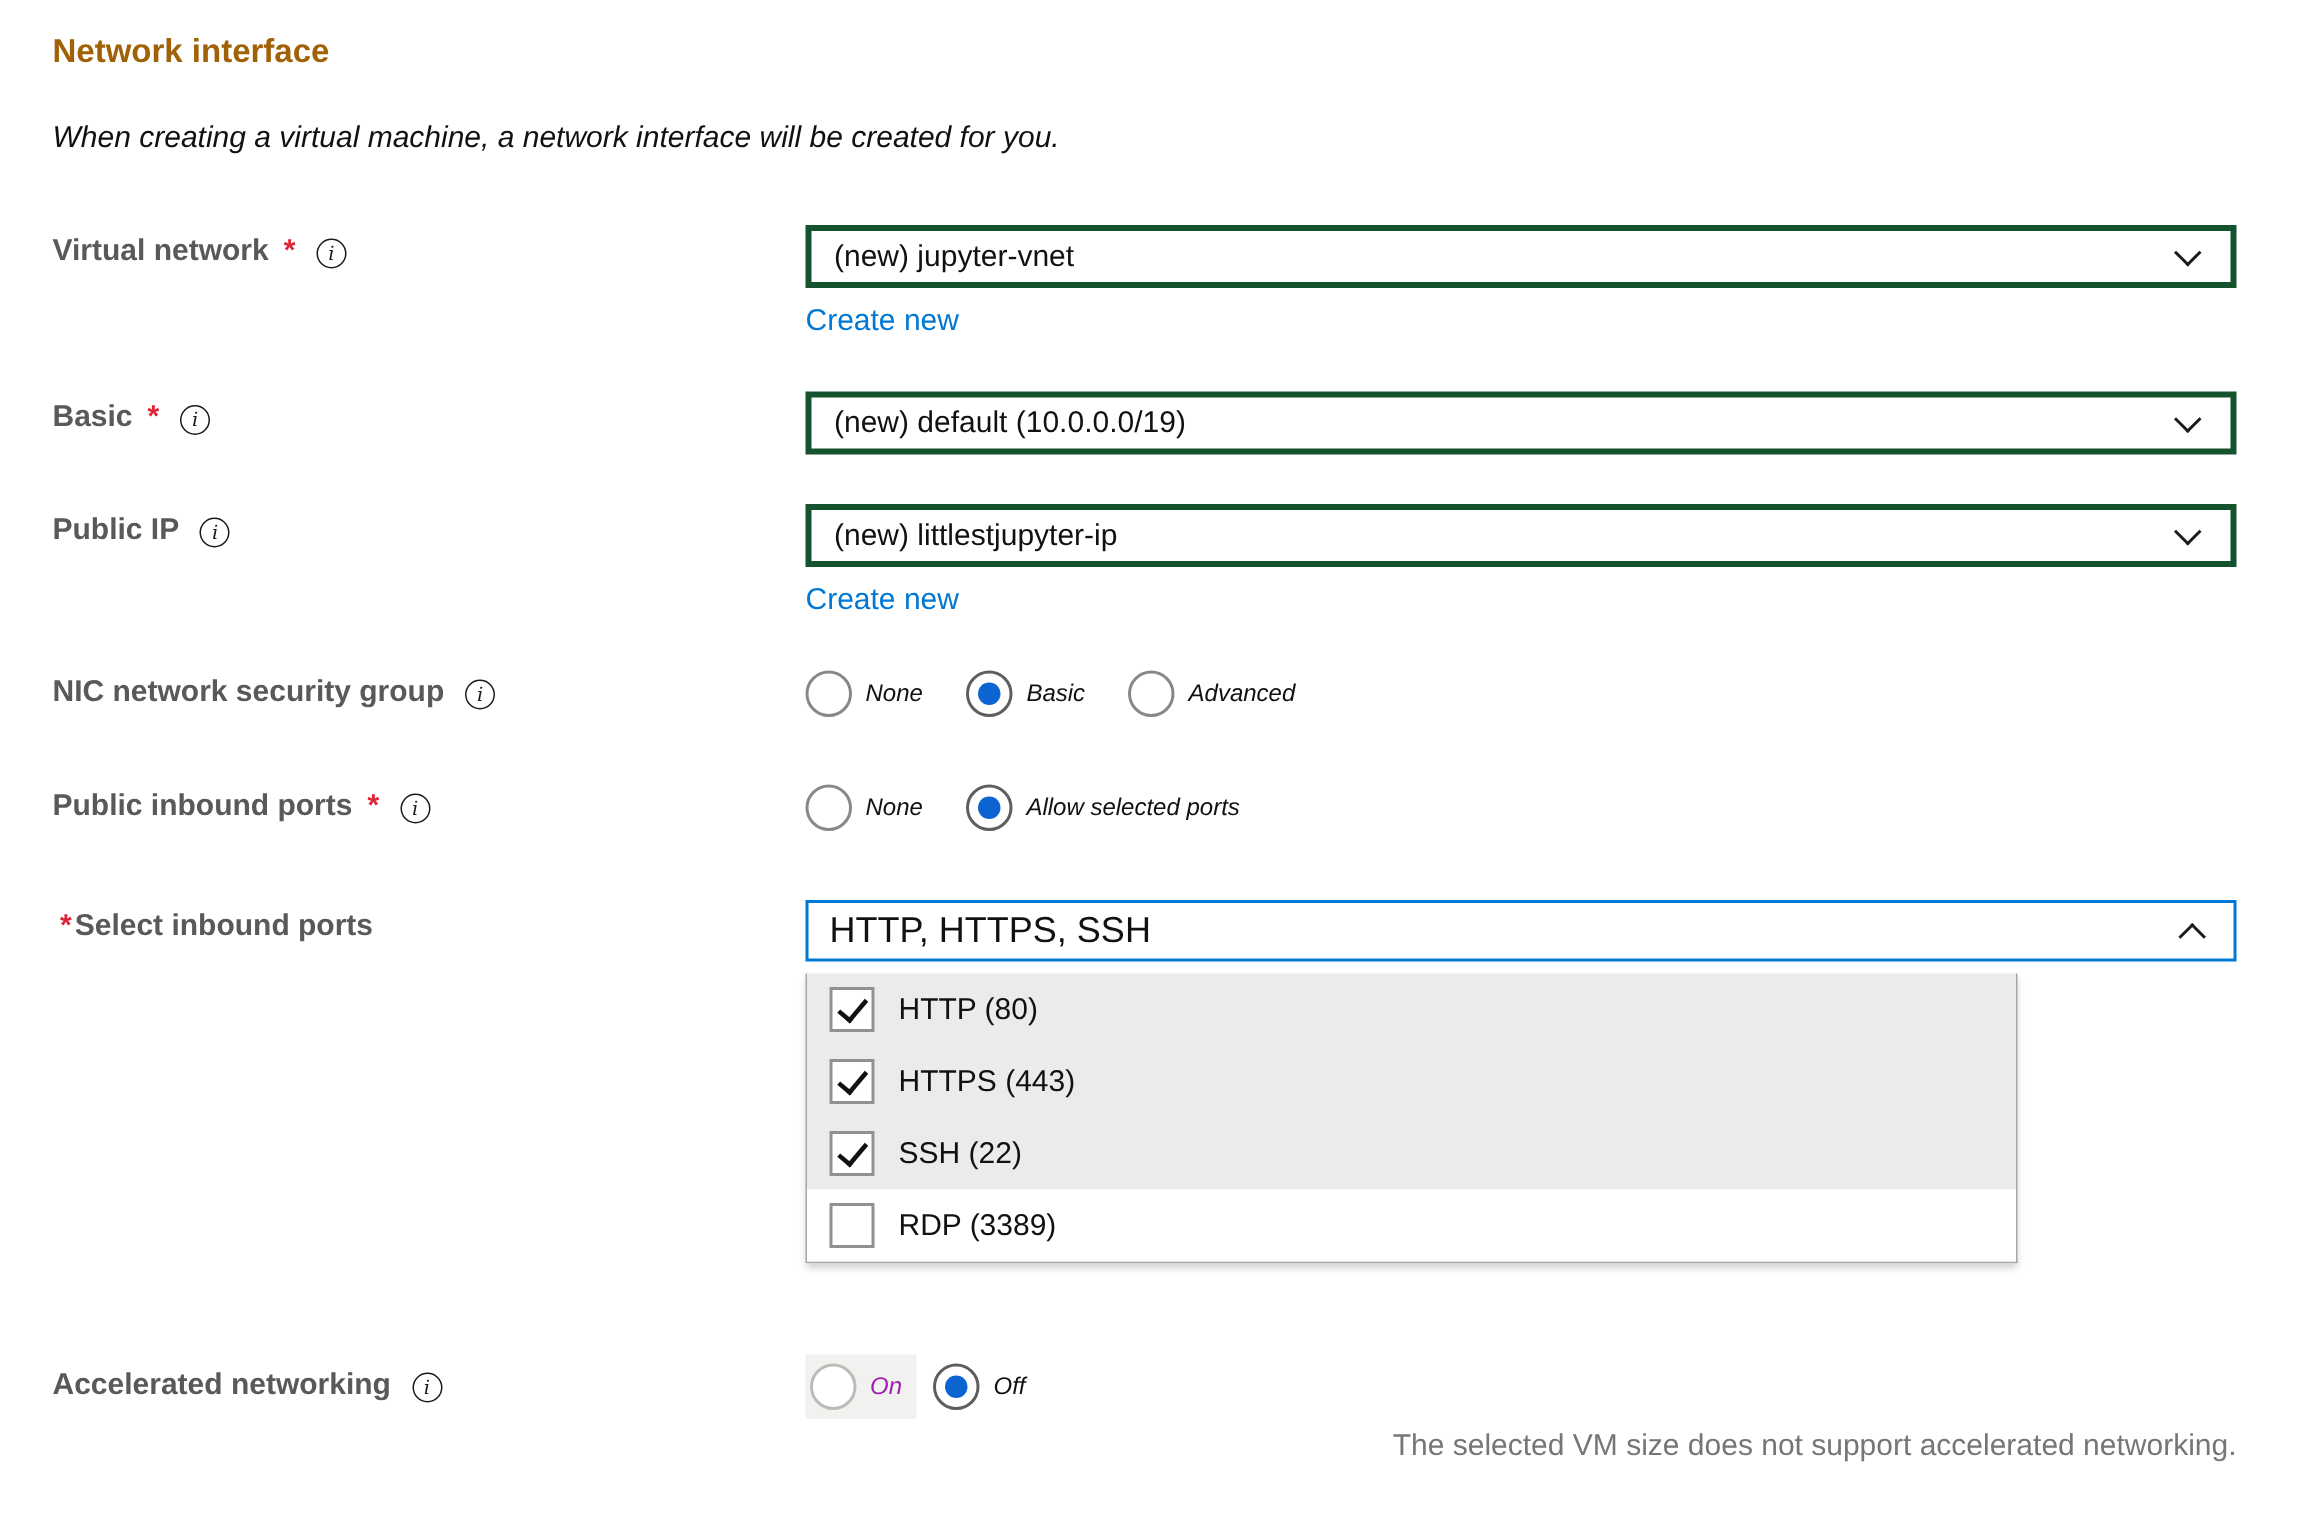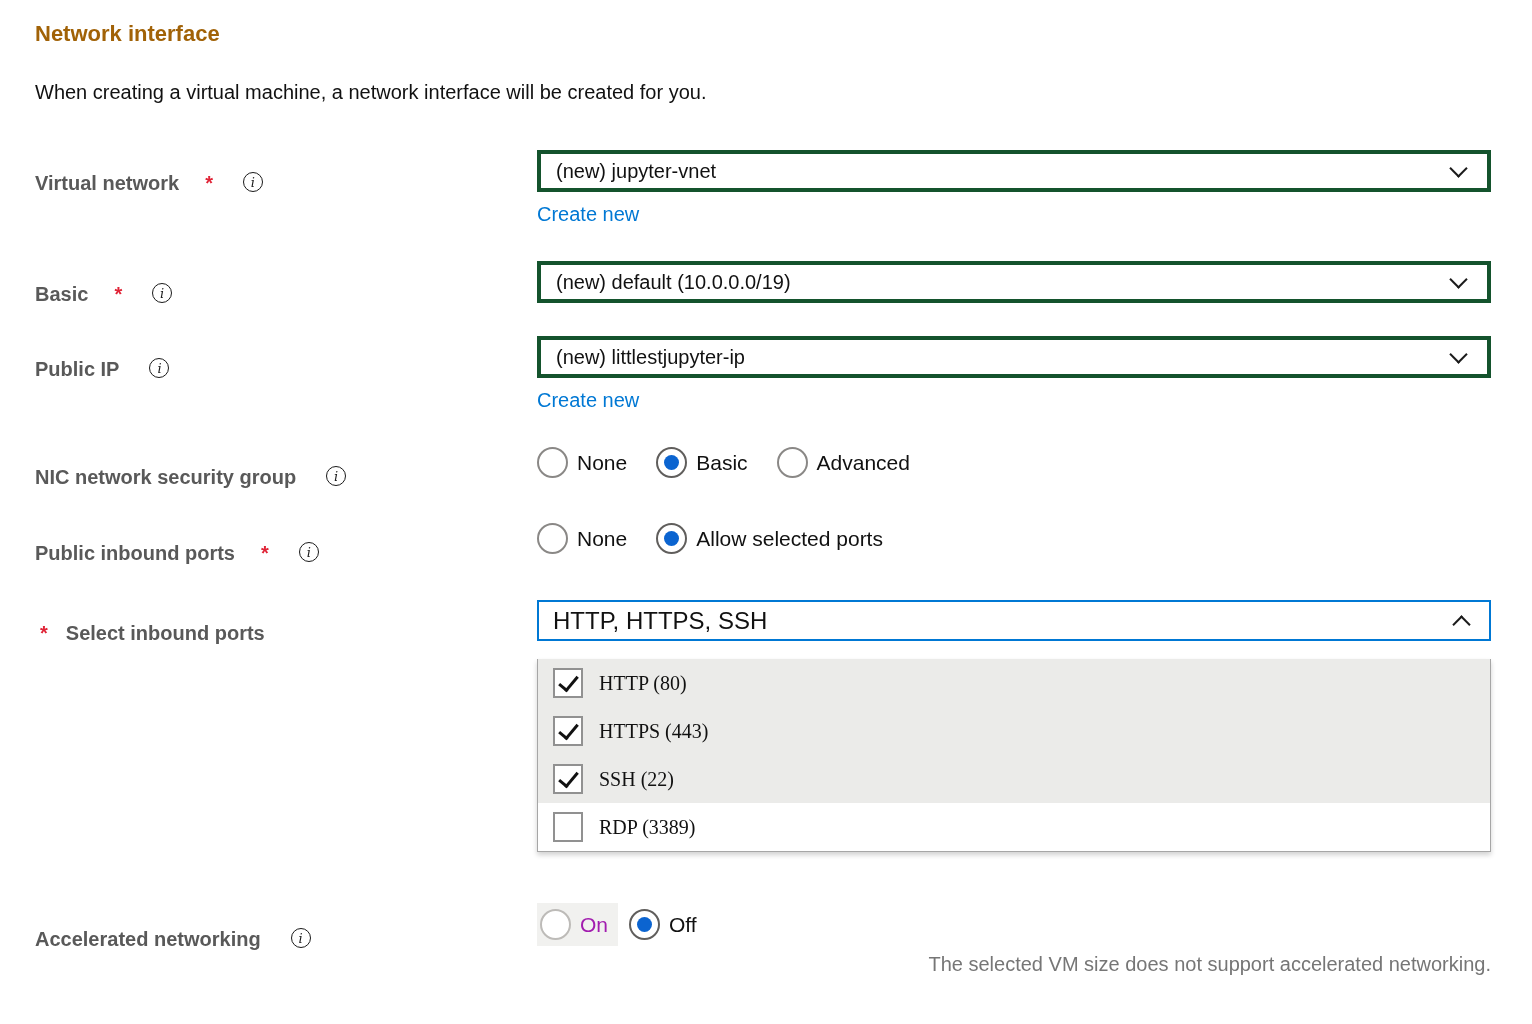--- a/index.html
+++ b/index.html
@@ -6,23 +6,23 @@
   html, body { width: 1532px; height: 1024px; background: #ffffff; overflow: hidden; }
   body { font-family: "Liberation Sans", sans-serif; color: #1a1a1a; }
 
   .page { position: relative; width: 1532px; height: 1024px; }
 
   .row { position: absolute; left: 35px; display: flex; align-items: flex-start; }
   .label-col { width: 502px; flex: 0 0 502px; }
   .ctrl-col { width: 954px; flex: 0 0 954px; }
 
   .page-title { position: absolute; left: 35px; top: 21px; font-size: 22px; font-weight: 700; color: #a16207; }
-  .page-desc  { position: absolute; left: 35px; top: 81px; font-size: 20px; color: #111111; }
-
-  .field-label { font-size: 20px; font-weight: 600; color: #595959; display: inline-flex; align-items: flex-start; gap: 24px; margin-top: 16px; }
+  .page-desc  { position: absolute; left: 35px; top: 81px; font-size: 20px; color: #111111; font-style: italic; }
+
+  .field-label { font-size: 20px; font-weight: 600; color: #595959; display: inline-flex; align-items: flex-end; gap: 8px; }
   .req { color: #e02437; font-weight: 700; padding-left: 2px; }
   .req-pre { color: #e02437; font-weight: 700; }
   .info-icon { display: inline-flex; align-items: center; justify-content: center;
                width: 20px; height: 20px; border: 1.5px solid #1a1a1a; border-radius: 50%;
                font-family: "DejaVu Serif", serif; font-style: italic; font-weight: 400;
                font-size: 13px; color: #1a1a1a; margin-left: 6px; flex: 0 0 auto; }
 
   .dropdown { width: 954px; height: 42px; border: 4px solid #14532d; background: #ffffff;
               display: flex; align-items: center; justify-content: space-between;
               padding: 0 22px 0 15px; font-size: 20px; color: #111111; cursor: pointer; }
@@ -32,28 +32,28 @@
                transform: rotate(-135deg); margin-top: 7px; flex: 0 0 auto; }
 
   .link { display: inline-block; margin-top: 11px; font-size: 20px; color: #0078d4; cursor: pointer; }
 
   .radio-group { display: flex; align-items: center; }
   .radio-option { display: flex; align-items: center; margin-right: 29px; cursor: pointer; }
   .radio { width: 31px; height: 31px; border-radius: 50%; border: 2px solid #8a8886; background: #ffffff; flex: 0 0 auto; }
   .radio.selected { border-color: #605e5c; position: relative; }
   .radio.selected::after { content: ""; position: absolute; left: 6px; top: 6px; width: 15px; height: 15px;
                            border-radius: 50%; background: #0b64d0; }
-  .radio-label { font-size: 21px; color: #111111; margin-left: 9px; }
+  .radio-label { font-size: 16px; color: #111111; margin-left: 9px; font-style: italic; }
 
   .combobox { width: 954px; height: 41px; border: 2px solid #0078d4; background: #ffffff;
               display: flex; align-items: center; justify-content: space-between;
               padding: 0 21px 0 14px; font-size: 24px; color: #111111; cursor: pointer; }
 
-  .port-panel { width: 954px; border: 1px solid #a6a6a6; border-top: none; background: #ffffff;
-                box-shadow: 0 3px 5px rgba(0,0,0,0.18); margin-top: 18px; font-family: Liberation Serif, serif; }
+  .port-panel { width: 808px; border: 1px solid #a6a6a6; border-top: none; background: #ffffff;
+                box-shadow: 0 3px 5px rgba(0,0,0,0.18); margin-top: 8px; }
   .port-item { height: 48px; display: flex; align-items: center; padding-left: 15px; background: #ffffff; cursor: pointer; }
   .port-item.selected { background: #ebebe9; }
   .checkbox { width: 30px; height: 30px; border: 2px solid #919191; background: #ffffff; position: relative; flex: 0 0 auto; }
   .checkbox.checked::after { content: ""; position: absolute; left: 8px; top: 2px; width: 8px; height: 16px;
                              border-right: 3px solid #111111; border-bottom: 3px solid #111111; transform: rotate(40deg); }
   .port-label { font-size: 20px; color: #111111; margin-left: 16px; }
 
   .toggle-group { display: flex; align-items: center; }
   .toggle-option { display: flex; align-items: center; cursor: pointer; padding: 6px 10px 6px 3px; }
   .toggle-option.disabled { background: #f1f1ef; cursor: default; margin-right: 8px; }

